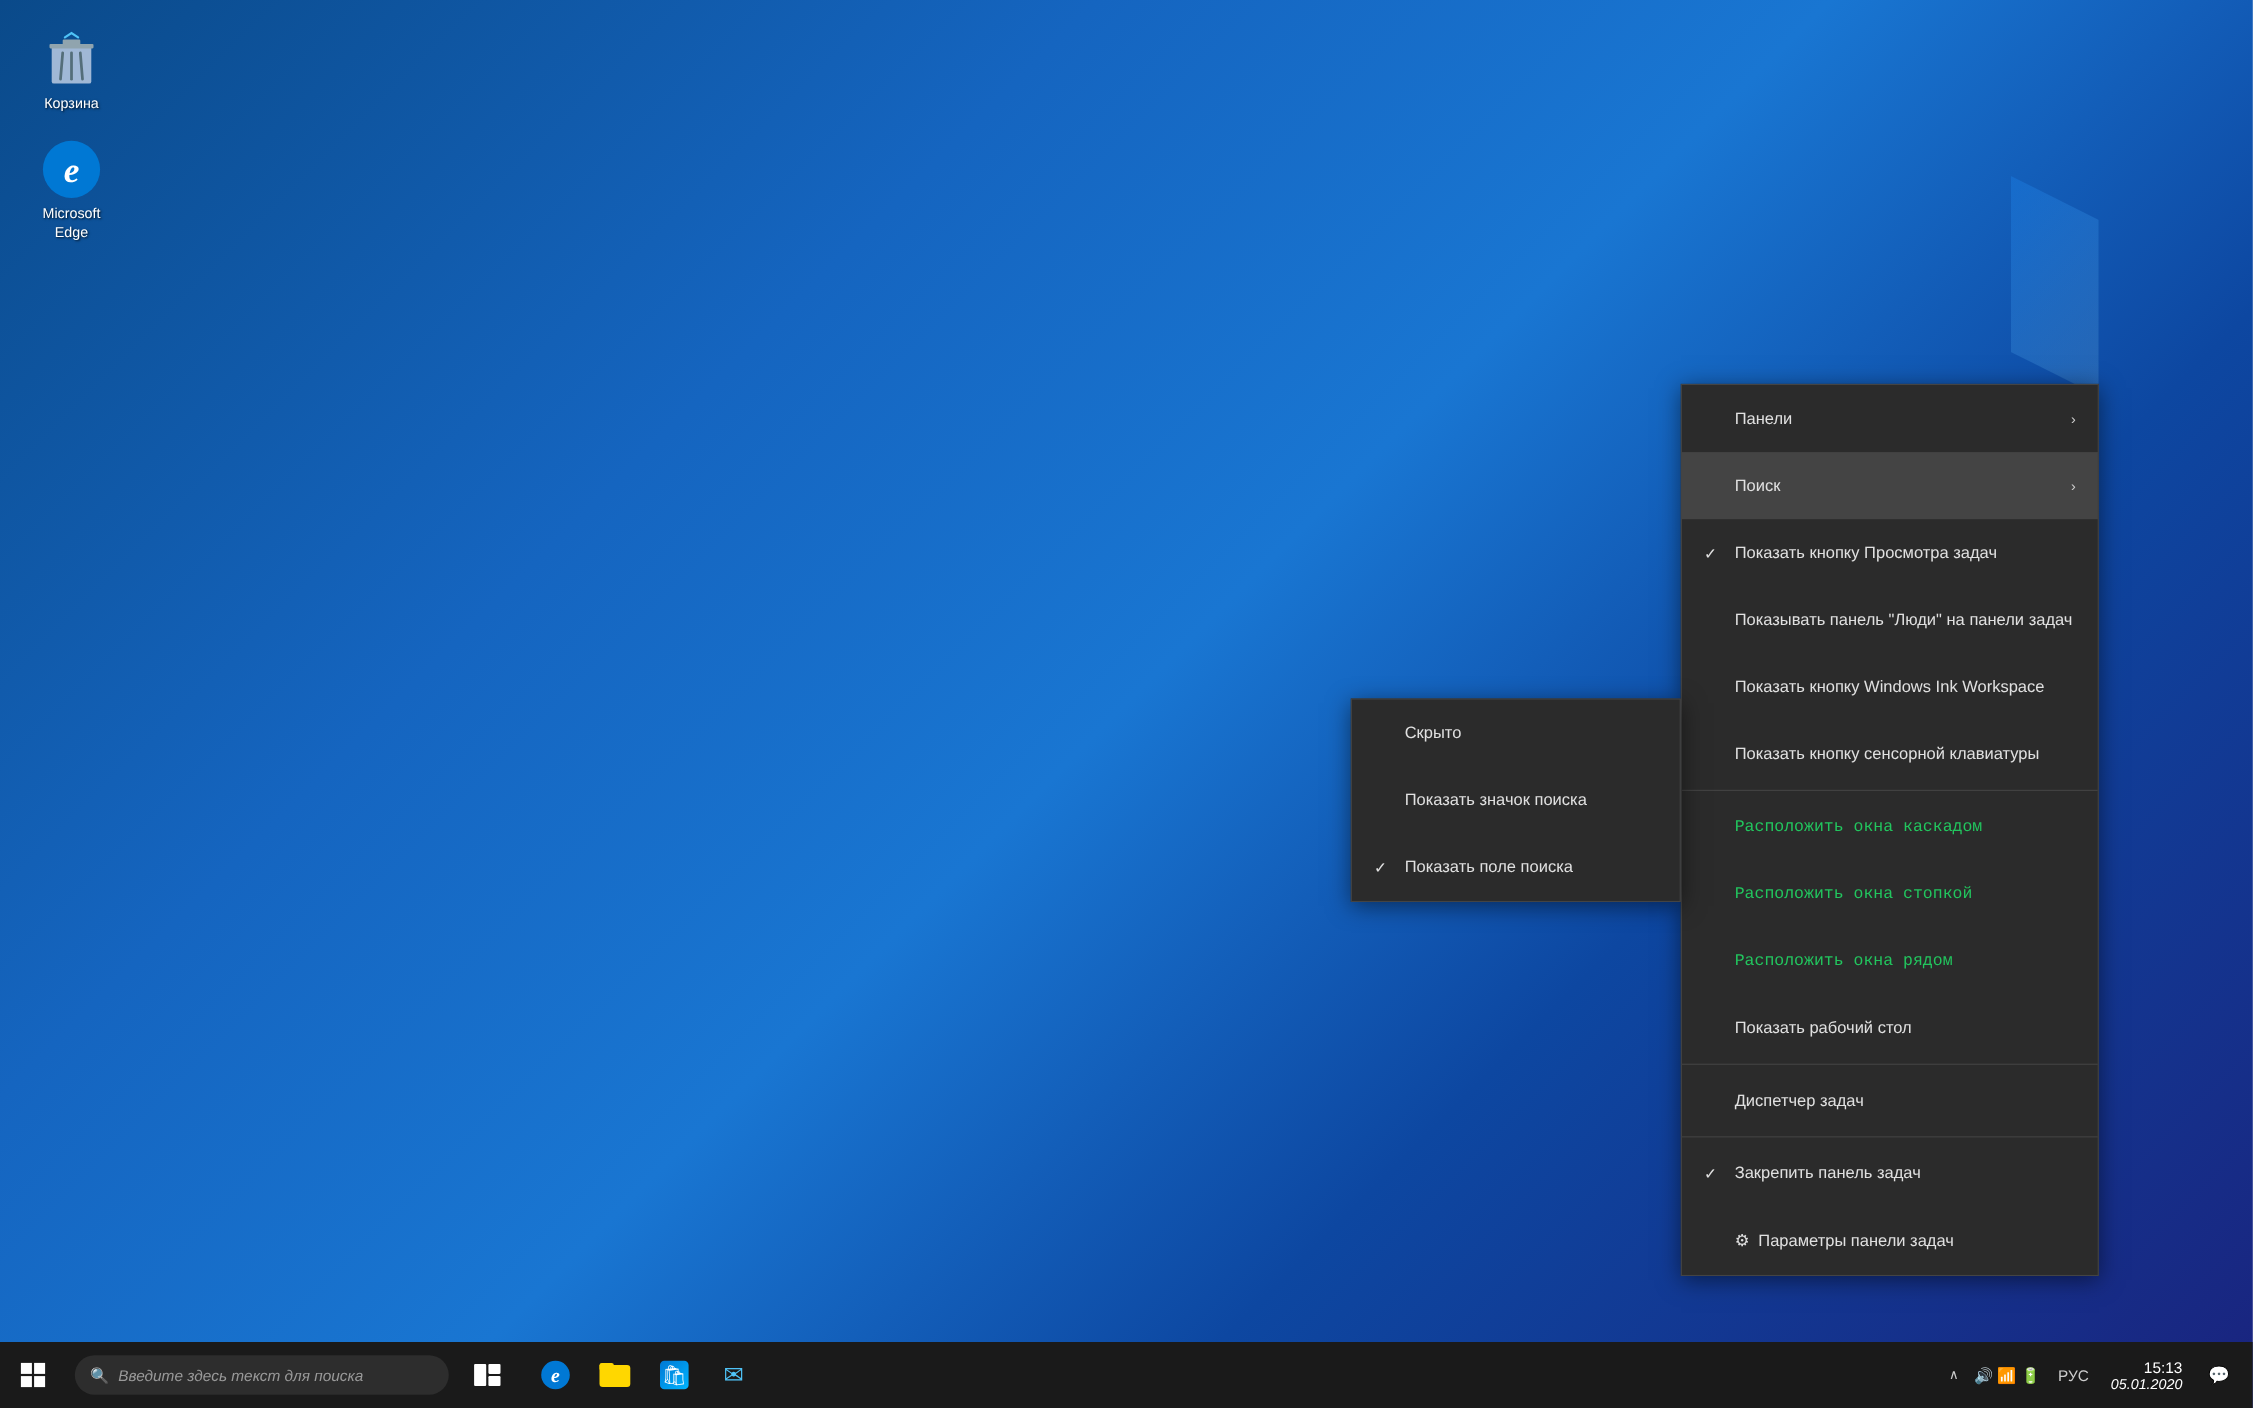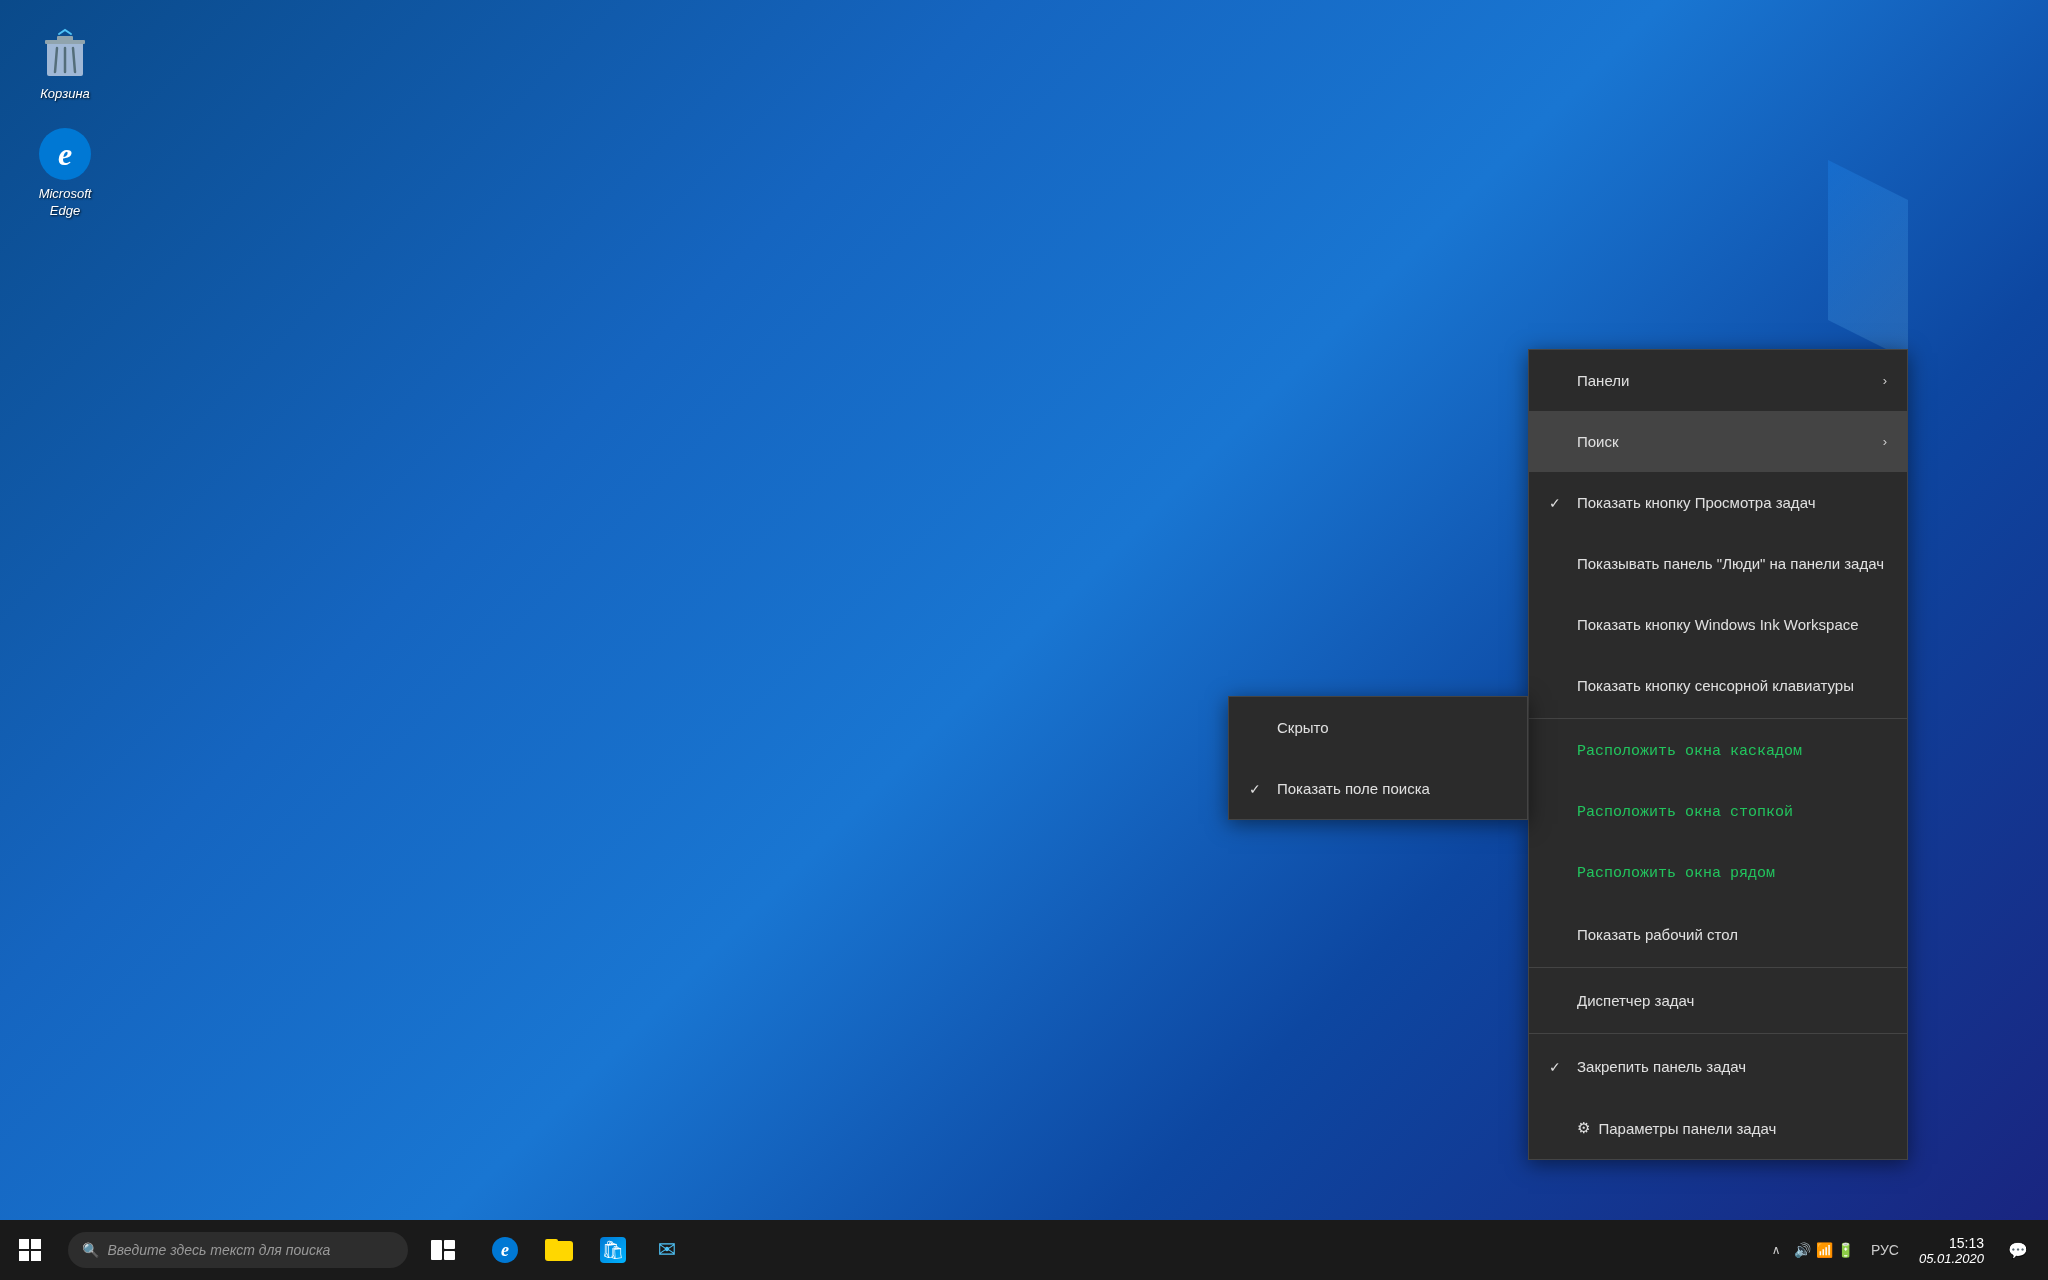--- a/index.html
+++ b/index.html
@@ -38,21 +38,20 @@
       align-items: center;
       justify-content: center;
       margin-bottom: 6px;
     }
     .desktop-icon .icon-label {
       color: white;
       font-size: 13px;
       text-align: center;
       text-shadow: 1px 1px 2px rgba(0,0,0,0.8);
       line-height: 1.3;
-      font-style: italic;
     }
 
     
     .recycle-icon {
       position: relative;
     }
     .recycle-icon svg {
       width: 52px;
       height: 52px;
     }
@@ -407,20 +406,24 @@
       </div>
     </div>
 
   <div class="context-menu-sub" id="search-submenu">
 
   <div class="menu-item">
         <span class="check-mark"></span>
         <span>Скрыто</span>
       </div>
       <div class="menu-item">
+        <span class="check-mark"></span>
+        <span>Показать значок поиска</span>
+      </div>
+      <div class="menu-item">
         <span class="check-mark">✓</span>
         <span>Показать поле поиска</span>
       </div>
     </div>
 
 </div>
 
 <div class="taskbar">
 
   <div class="start-button">

